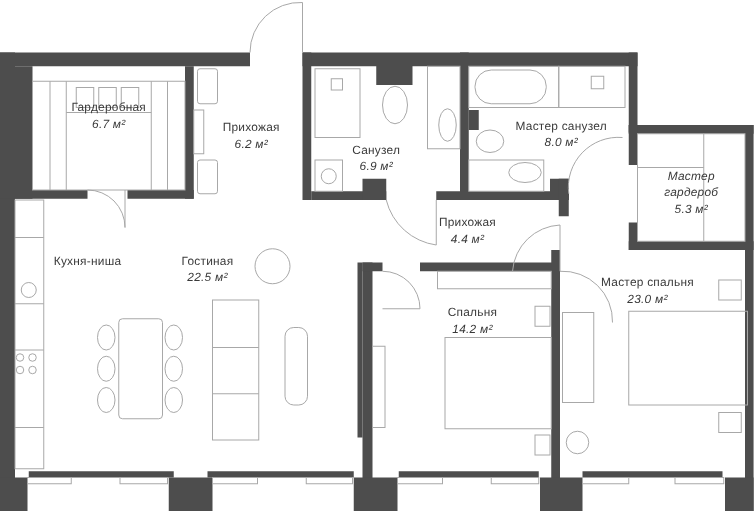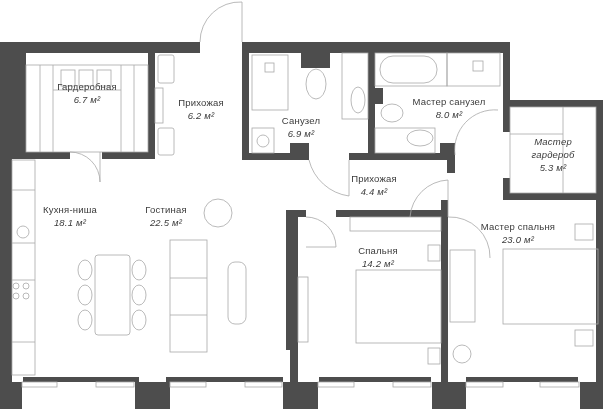--- a/index.html
+++ b/index.html
@@ -181,21 +181,20 @@
   <span class="area">Мастер</span>
   <span class="area">гардероб</span>
   <span class="area">5.3 м²</span>
 </div>
 <div class="room-label" style="left:344px;top:172px;width:60px;">
   <span>Прихожая</span>
   <span class="area">4.4 м²</span>
 </div>
 <div class="room-label" style="left:30px;top:203px;width:80px;">
   <span>Кухня-ниша</span>
-  <span class="area">18.1 м²</span>
 </div>
 <div class="room-label" style="left:136px;top:203px;width:60px;">
   <span>Гостиная</span>
   <span class="area">22.5 м²</span>
 </div>
 <div class="room-label" style="left:348px;top:244px;width:60px;">
   <span>Спальня</span>
   <span class="area">14.2 м²</span>
 </div>
 <div class="room-label" style="left:470px;top:220px;width:96px;">

